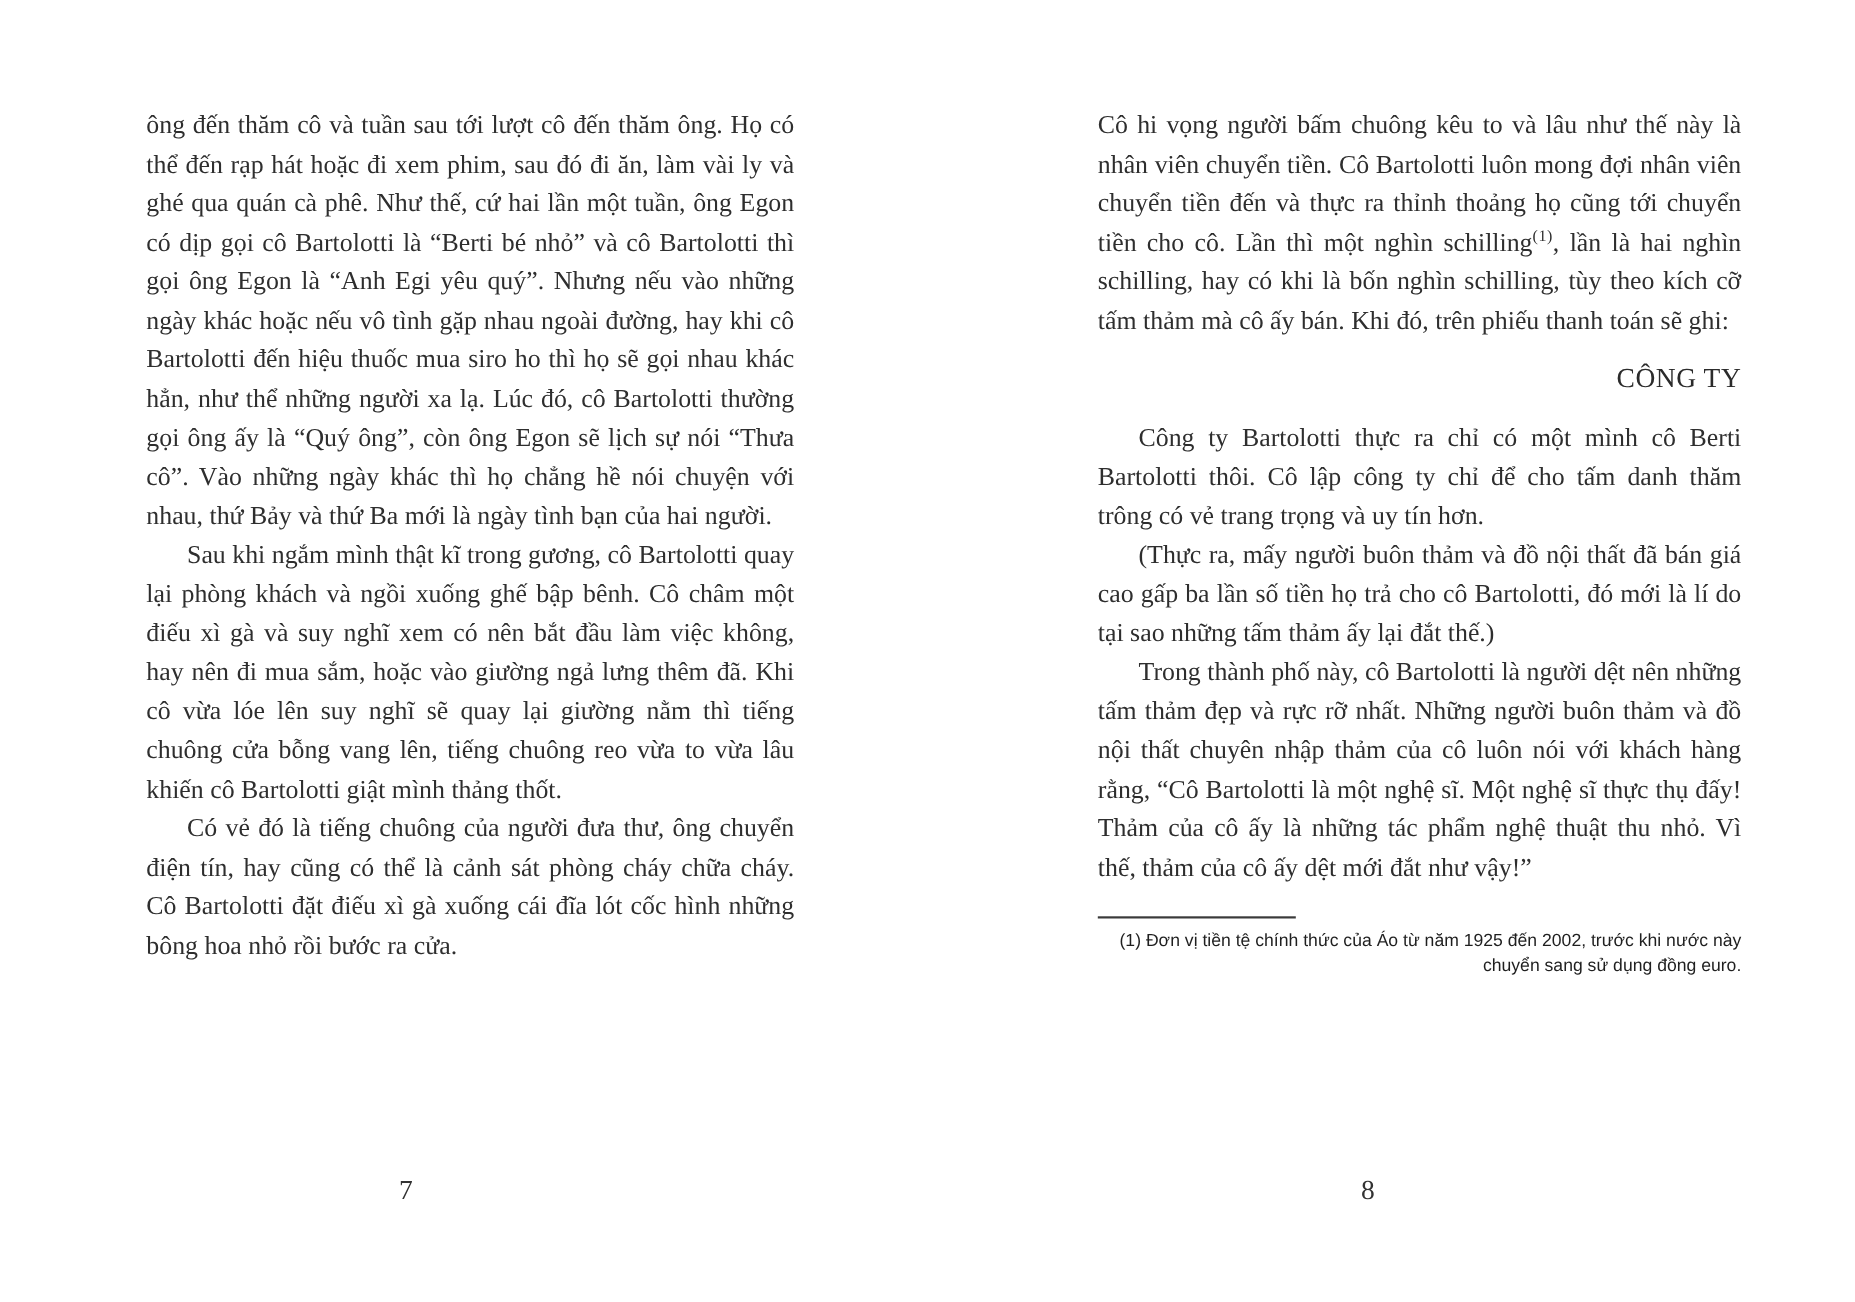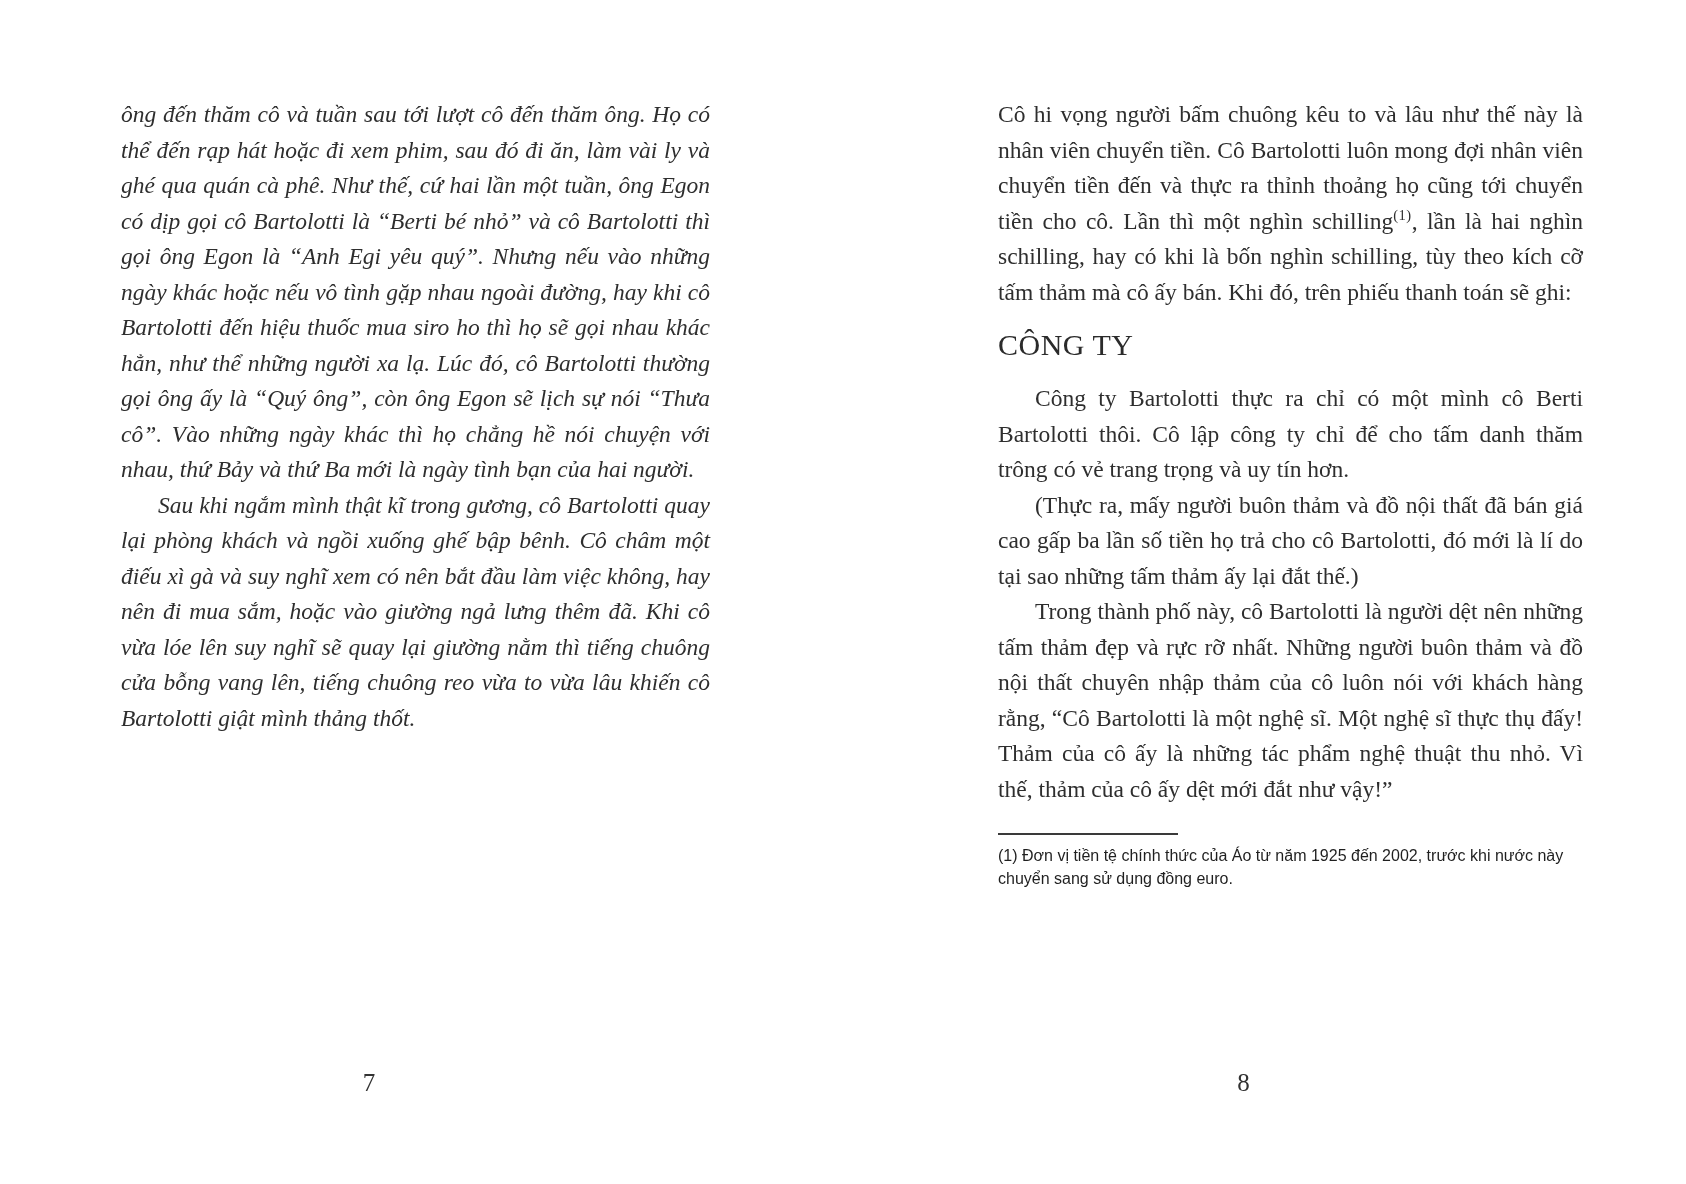--- a/index.html
+++ b/index.html
@@ -13,55 +13,55 @@
     height: 1184px;
     background: #ffffff;
     overflow: hidden;
     font-family: "Liberation Serif", "DejaVu Serif", serif;
     color: #2e2e2e;
   }
   .column {
     position: absolute;
     top: 97px;
   }
-  .col-left  { left: 121px; width: 589px; font-style: italic; }
+  .col-left  { left: 133px; width: 589px; }
   .col-right { left: 998px; width: 585px; }
 
   p.body-par {
     margin: 0;
     font-size: 23.5px;
     line-height: 35.5px;
     text-align: justify;
     color: #2e2e2e;
   }
   p.indent { text-indent: 37px; }
 
   sup.fn-ref {
     font-size: 0.62em;
     line-height: 0;
     vertical-align: super;
     letter-spacing: 0.5px;
   }
 
   .chapter-heading {
     margin: 16px 0 18px 0;
-    text-align: left;
-    font-size: 30px;
+    text-align: right;
+    font-size: 25px;
     line-height: 37px;
     letter-spacing: 0.5px;
     color: #2b2b2b;
   }
 
   .footnote {
     margin-top: 26px;
     font-family: "Liberation Sans", "DejaVu Sans", sans-serif;
     font-size: 16px;
     line-height: 23px;
     color: #1f1f1f;
-    text-align: left;
+    text-align: right;
   }
   .fn-rule {
     width: 180px;
     height: 0;
     border-top: 2px solid #3a3a3a;
     margin: 0 0 9px 0;
   }
 
   .page-num {
     position: absolute;
@@ -74,20 +74,21 @@
   .page-num-right { left: 951px; width: 585px; text-align: center; }
 </style>
 </head>
 <body>
 
 <div class="spread">
 
   <div class="column col-left">
     <p class="body-par">ông đến thăm cô và tuần sau tới lượt cô đến thăm ông. Họ có thể đến rạp hát hoặc đi xem phim, sau đó đi ăn, làm vài ly và ghé qua quán cà phê. Như thế, cứ hai lần một tuần, ông Egon có dịp gọi cô Bartolotti là “Berti bé nhỏ” và cô Bartolotti thì gọi ông Egon là “Anh Egi yêu quý”. Nhưng nếu vào những ngày khác hoặc nếu vô tình gặp nhau ngoài đường, hay khi cô Bartolotti đến hiệu thuốc mua siro ho thì họ sẽ gọi nhau khác hẳn, như thể những người xa lạ. Lúc đó, cô Bartolotti thường gọi ông ấy là “Quý ông”, còn ông Egon sẽ lịch sự nói “Thưa cô”. Vào những ngày khác thì họ chẳng hề nói chuyện với nhau, thứ Bảy và thứ Ba mới là ngày tình bạn của hai người.</p>
     <p class="body-par indent">Sau khi ngắm mình thật kĩ trong gương, cô Bartolotti quay lại phòng khách và ngồi xuống ghế bập bênh. Cô châm một điếu xì gà và suy nghĩ xem có nên bắt đầu làm việc không, hay nên đi mua sắm, hoặc vào giường ngả lưng thêm đã. Khi cô vừa lóe lên suy nghĩ sẽ quay lại giường nằm thì tiếng chuông cửa bỗng vang lên, tiếng chuông reo vừa to vừa lâu khiến cô Bartolotti giật mình thảng thốt.</p>
+    <p class="body-par indent">Có vẻ đó là tiếng chuông của người đưa thư, ông chuyển điện tín, hay cũng có thể là cảnh sát phòng cháy chữa cháy. Cô Bartolotti đặt điếu xì gà xuống cái đĩa lót cốc hình những bông hoa nhỏ rồi bước ra cửa.</p>
   </div>
 
   <div class="column col-right">
     <p class="body-par"><span>Cô hi vọng người bấm chuông kêu to và lâu như thế này là nhân viên chuyển tiền. Cô Bartolotti luôn mong đợi nhân viên chuyển tiền đến và thực ra thỉnh thoảng họ cũng tới chuyển tiền cho cô. Lần thì một nghìn schilling</span><sup class="fn-ref">(1)</sup><span>, lần là hai nghìn schilling, hay có khi là bốn nghìn schilling, tùy theo kích cỡ tấm thảm mà cô ấy bán. Khi đó, trên phiếu thanh toán sẽ ghi:</span></p>
 
     <div class="chapter-heading">
       <div>CÔNG TY</div>
     </div>
 
     <p class="body-par indent">Công ty Bartolotti thực ra chỉ có một mình cô Berti Bartolotti thôi. Cô lập công ty chỉ để cho tấm danh thăm trông có vẻ trang trọng và uy tín hơn.</p>

